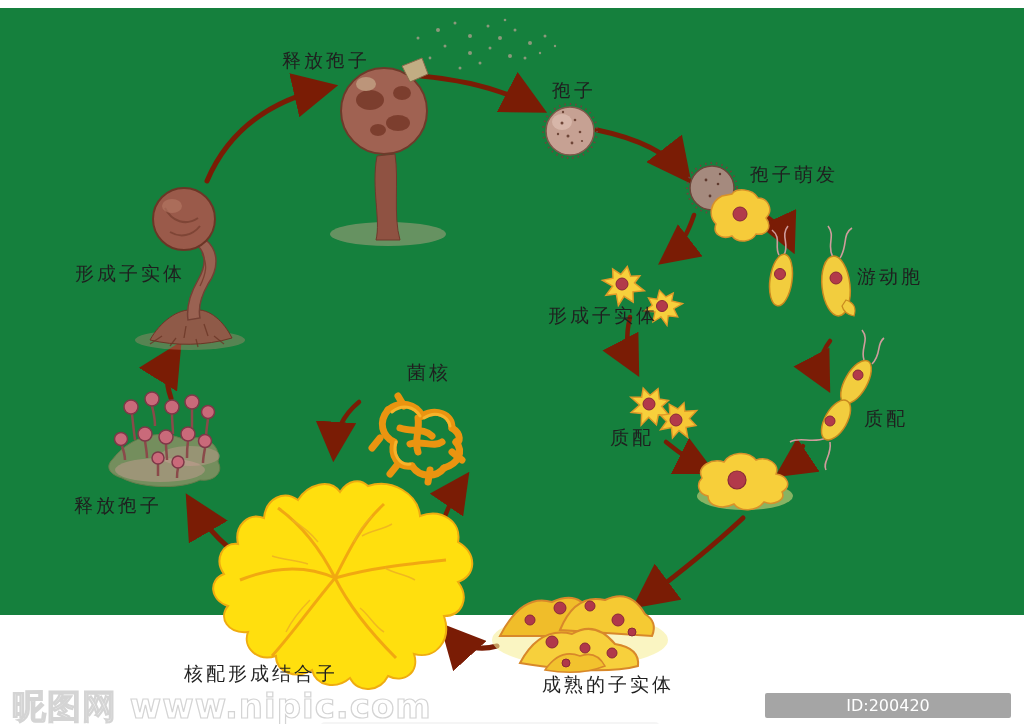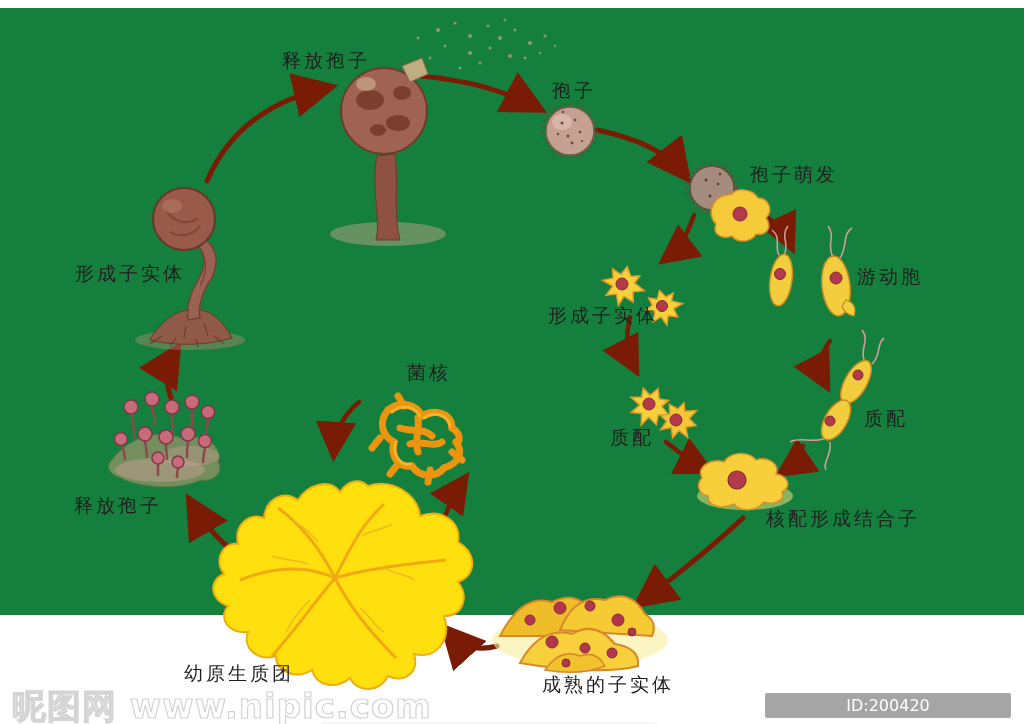--- a/index.html
+++ b/index.html
@@ -289,23 +289,22 @@
   </g>
 </svg>
 
 <div class="stage-label" style="left:282px;top:42px">释放孢子</div>
 <div class="stage-label" style="left:552px;top:72px">孢子</div>
 <div class="stage-label" style="left:750px;top:156px">孢子萌发</div>
 <div class="stage-label" style="left:857px;top:258px">游动胞</div>
 <div class="stage-label" style="left:548px;top:297px">形成子实体</div>
 <div class="stage-label" style="left:610px;top:419px">质配</div>
 <div class="stage-label" style="left:864px;top:400px">质配</div>
-<div class="stage-label" style="left:766px;top:500px">核配形成结合子</div>
 <div class="stage-label" style="left:542px;top:666px">成熟的子实体</div>
-<div class="stage-label" style="left:184px;top:655px">幼原生质团</div>
+<div class="stage-label" style="left:184px;top:655px">核配形成结合子</div>
 <div class="stage-label" style="left:407px;top:354px">菌核</div>
 <div class="stage-label" style="left:74px;top:487px">释放孢子</div>
 <div class="stage-label" style="left:75px;top:255px">形成子实体</div>
 
 <div class="wm-site">昵图网 www.nipic.com</div>
 <div class="wm-badge">ID:200420 NO:20260306082823686108</div>
 <div class="ghost-bar" style="left:320px;top:714px;width:340px;height:10px"></div>
 <div class="ghost-bar" style="left:785px;top:717px;width:200px;height:7px"></div>
 
 </div>

